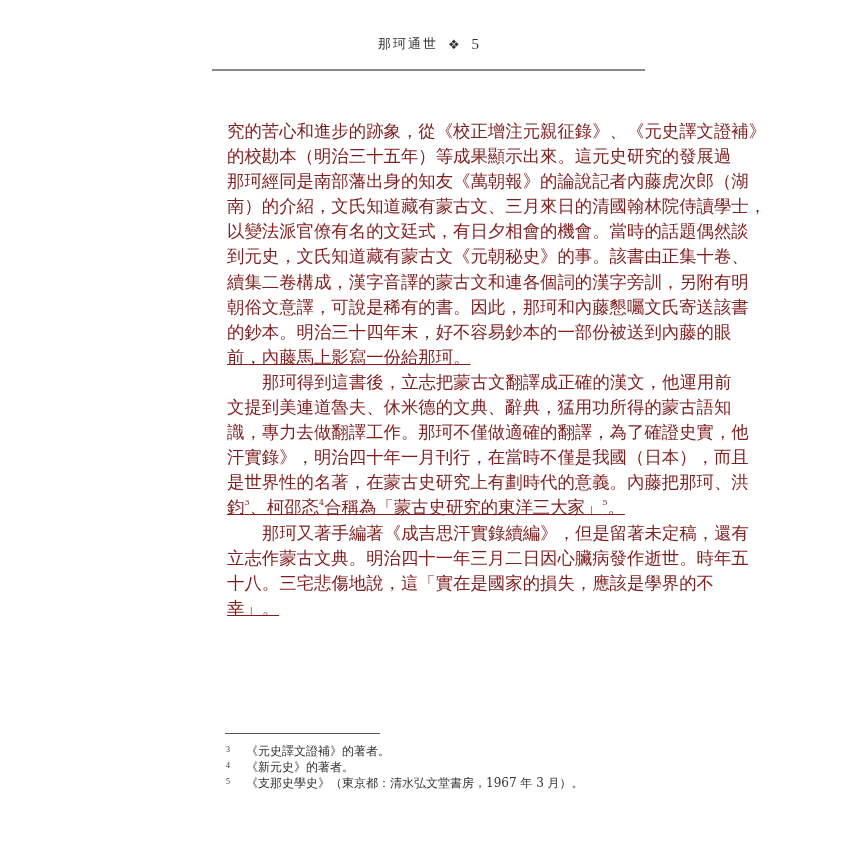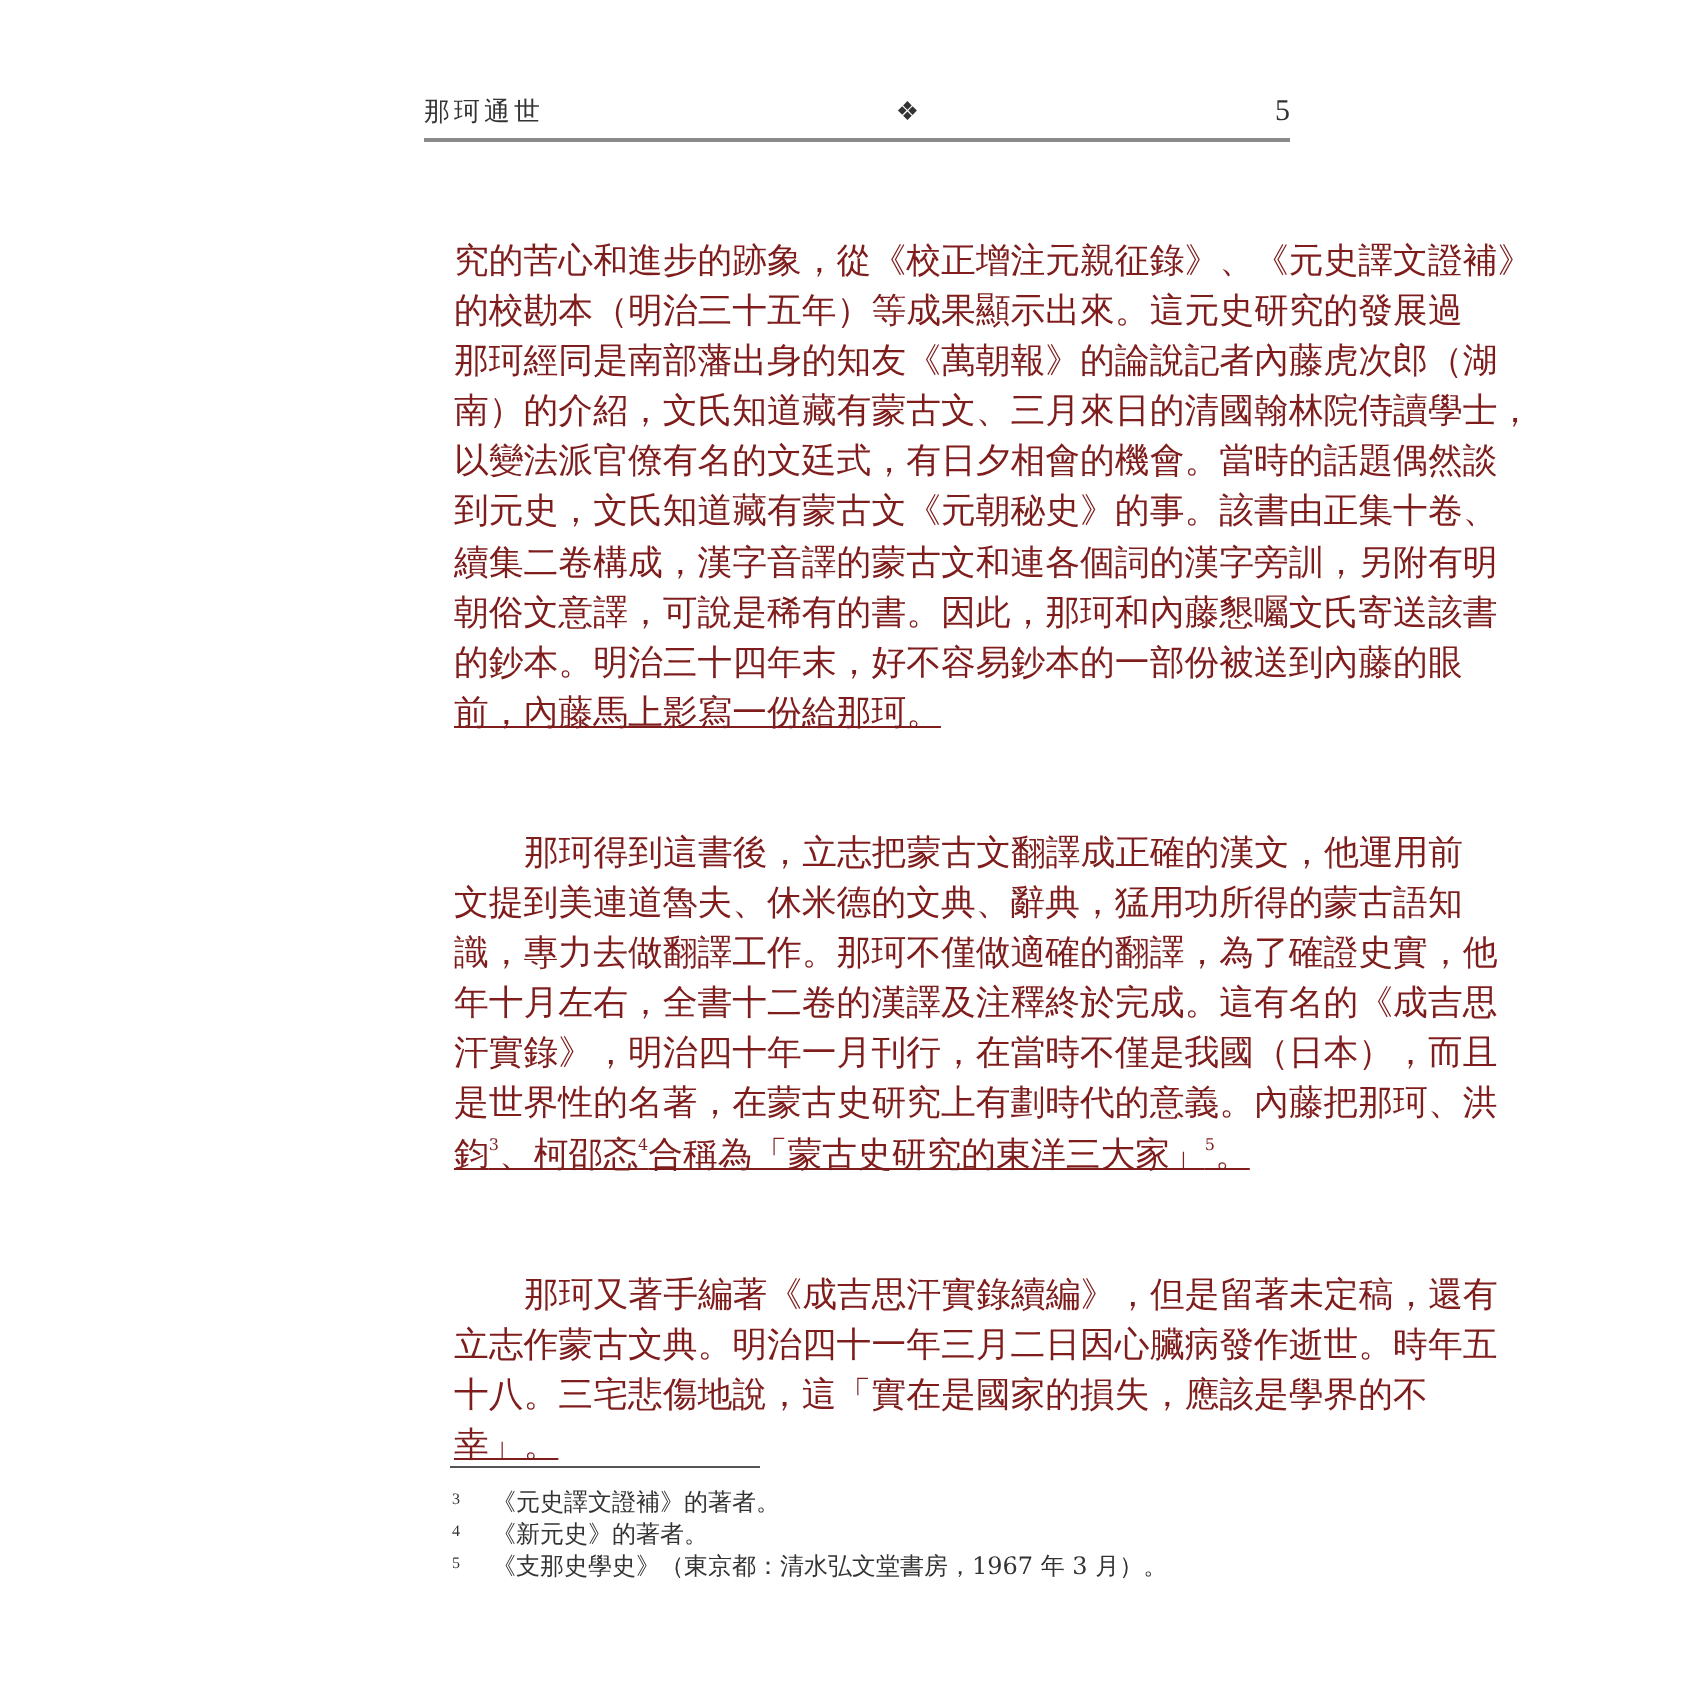--- a/index.html
+++ b/index.html
@@ -10,26 +10,26 @@
   body {
     width: 850px;
     height: 850px;
     position: relative;
     overflow: hidden;
     font-family: "DejaVu Serif", "Liberation Serif", serif;
     color: #2a2a2a;
   }
   .running-head {
     position: absolute;
-    top: 44px;
+    top: 32px;
     left: 212px;
     width: 433px;
     height: 24px;
     display: flex;
-    justify-content: space-between;
+    justify-content: center;
     align-items: center;
     font-size: 13px;
     color: #333;
   }
   .running-head .title { letter-spacing: 2px; }
   .running-head .orn {
     margin: 0 12px 0 10px;
     font-size: 13px;
     color: #333;
   }
@@ -61,21 +61,20 @@
     text-align-last: justify;
     height: 25.1px;
   }
   .body-text .line.last {
     text-align-last: left;
     text-decoration: underline;
   }
   .body-text .line.indent {
     padding-left: 35px;
     box-sizing: border-box;
-    margin-top: 45px;
   }
   sup.fn {
     font-size: 8px;
     vertical-align: 8px;
     line-height: 0;
   }
   .fn-rule {
     position: absolute;
     top: 733px;
     left: 225px;
@@ -125,21 +124,20 @@
     <span class="line">到元史，文氏知道藏有蒙古文《元朝秘史》的事。該書由正集十卷、</span>
     <span class="line">續集二卷構成，漢字音譯的蒙古文和連各個詞的漢字旁訓，另附有明</span>
     <span class="line">朝俗文意譯，可說是稀有的書。因此，那珂和內藤懇囑文氏寄送該書</span>
     <span class="line">的鈔本。明治三十四年末，好不容易鈔本的一部份被送到內藤的眼</span>
     <span class="line last">前，內藤馬上影寫一份給那珂。</span>
   </div>
   <div>
     <span class="line indent">那珂得到這書後，立志把蒙古文翻譯成正確的漢文，他運用前</span>
     <span class="line">文提到美連道魯夫、休米德的文典、辭典，猛用功所得的蒙古語知</span>
     <span class="line">識，專力去做翻譯工作。那珂不僅做適確的翻譯，為了確證史實，他</span>
-    <span class="line">年十月左右，全書十二卷的漢譯及注釋終於完成。這有名的《成吉思</span>
     <span class="line">汗實錄》，明治四十年一月刊行，在當時不僅是我國（日本），而且</span>
     <span class="line">是世界性的名著，在蒙古史研究上有劃時代的意義。內藤把那珂、洪</span>
     <span class="line last"><span>鈞</span><sup class="fn">3</sup><span>、柯邵忞</span><sup class="fn">4</sup><span>合稱為「蒙古史研究的東洋三大家」</span><sup class="fn">5</sup><span>。</span></span>
   </div>
   <div>
     <span class="line indent">那珂又著手編著《成吉思汗實錄續編》，但是留著未定稿，還有</span>
     <span class="line">立志作蒙古文典。明治四十一年三月二日因心臟病發作逝世。時年五</span>
     <span class="line">十八。三宅悲傷地說，這「實在是國家的損失，應該是學界的不</span>
     <span class="line last">幸」。</span>
   </div>

